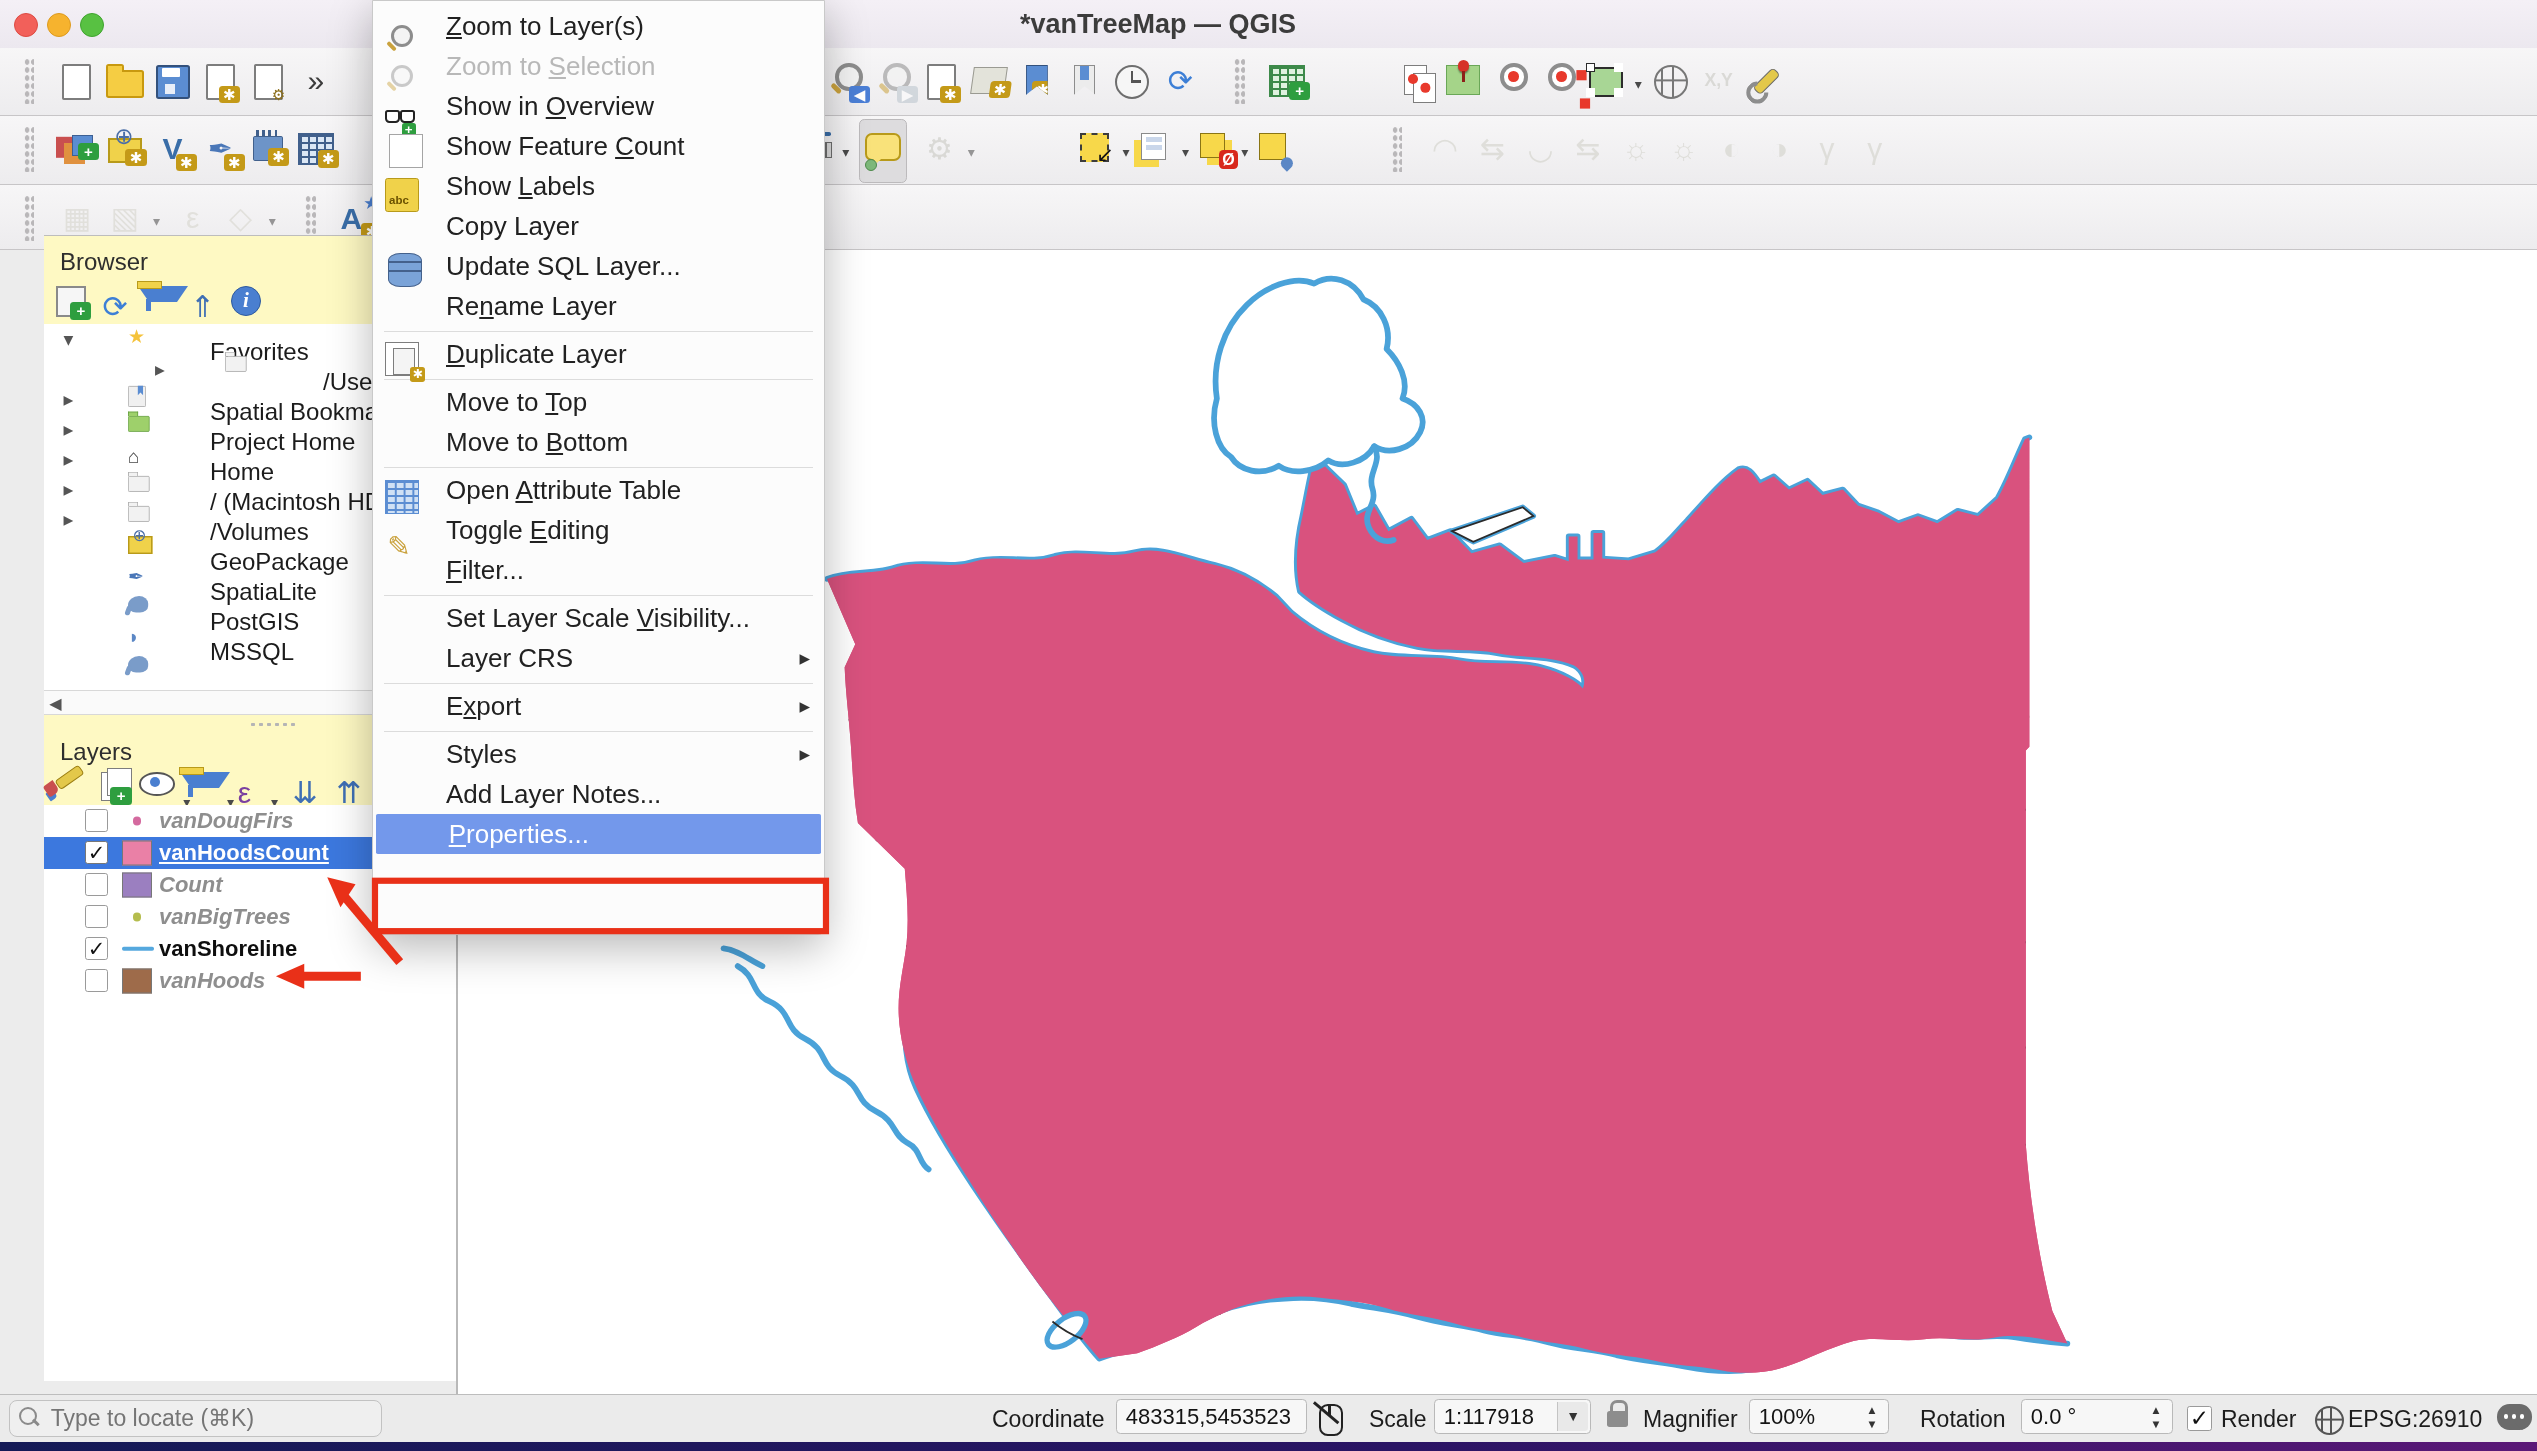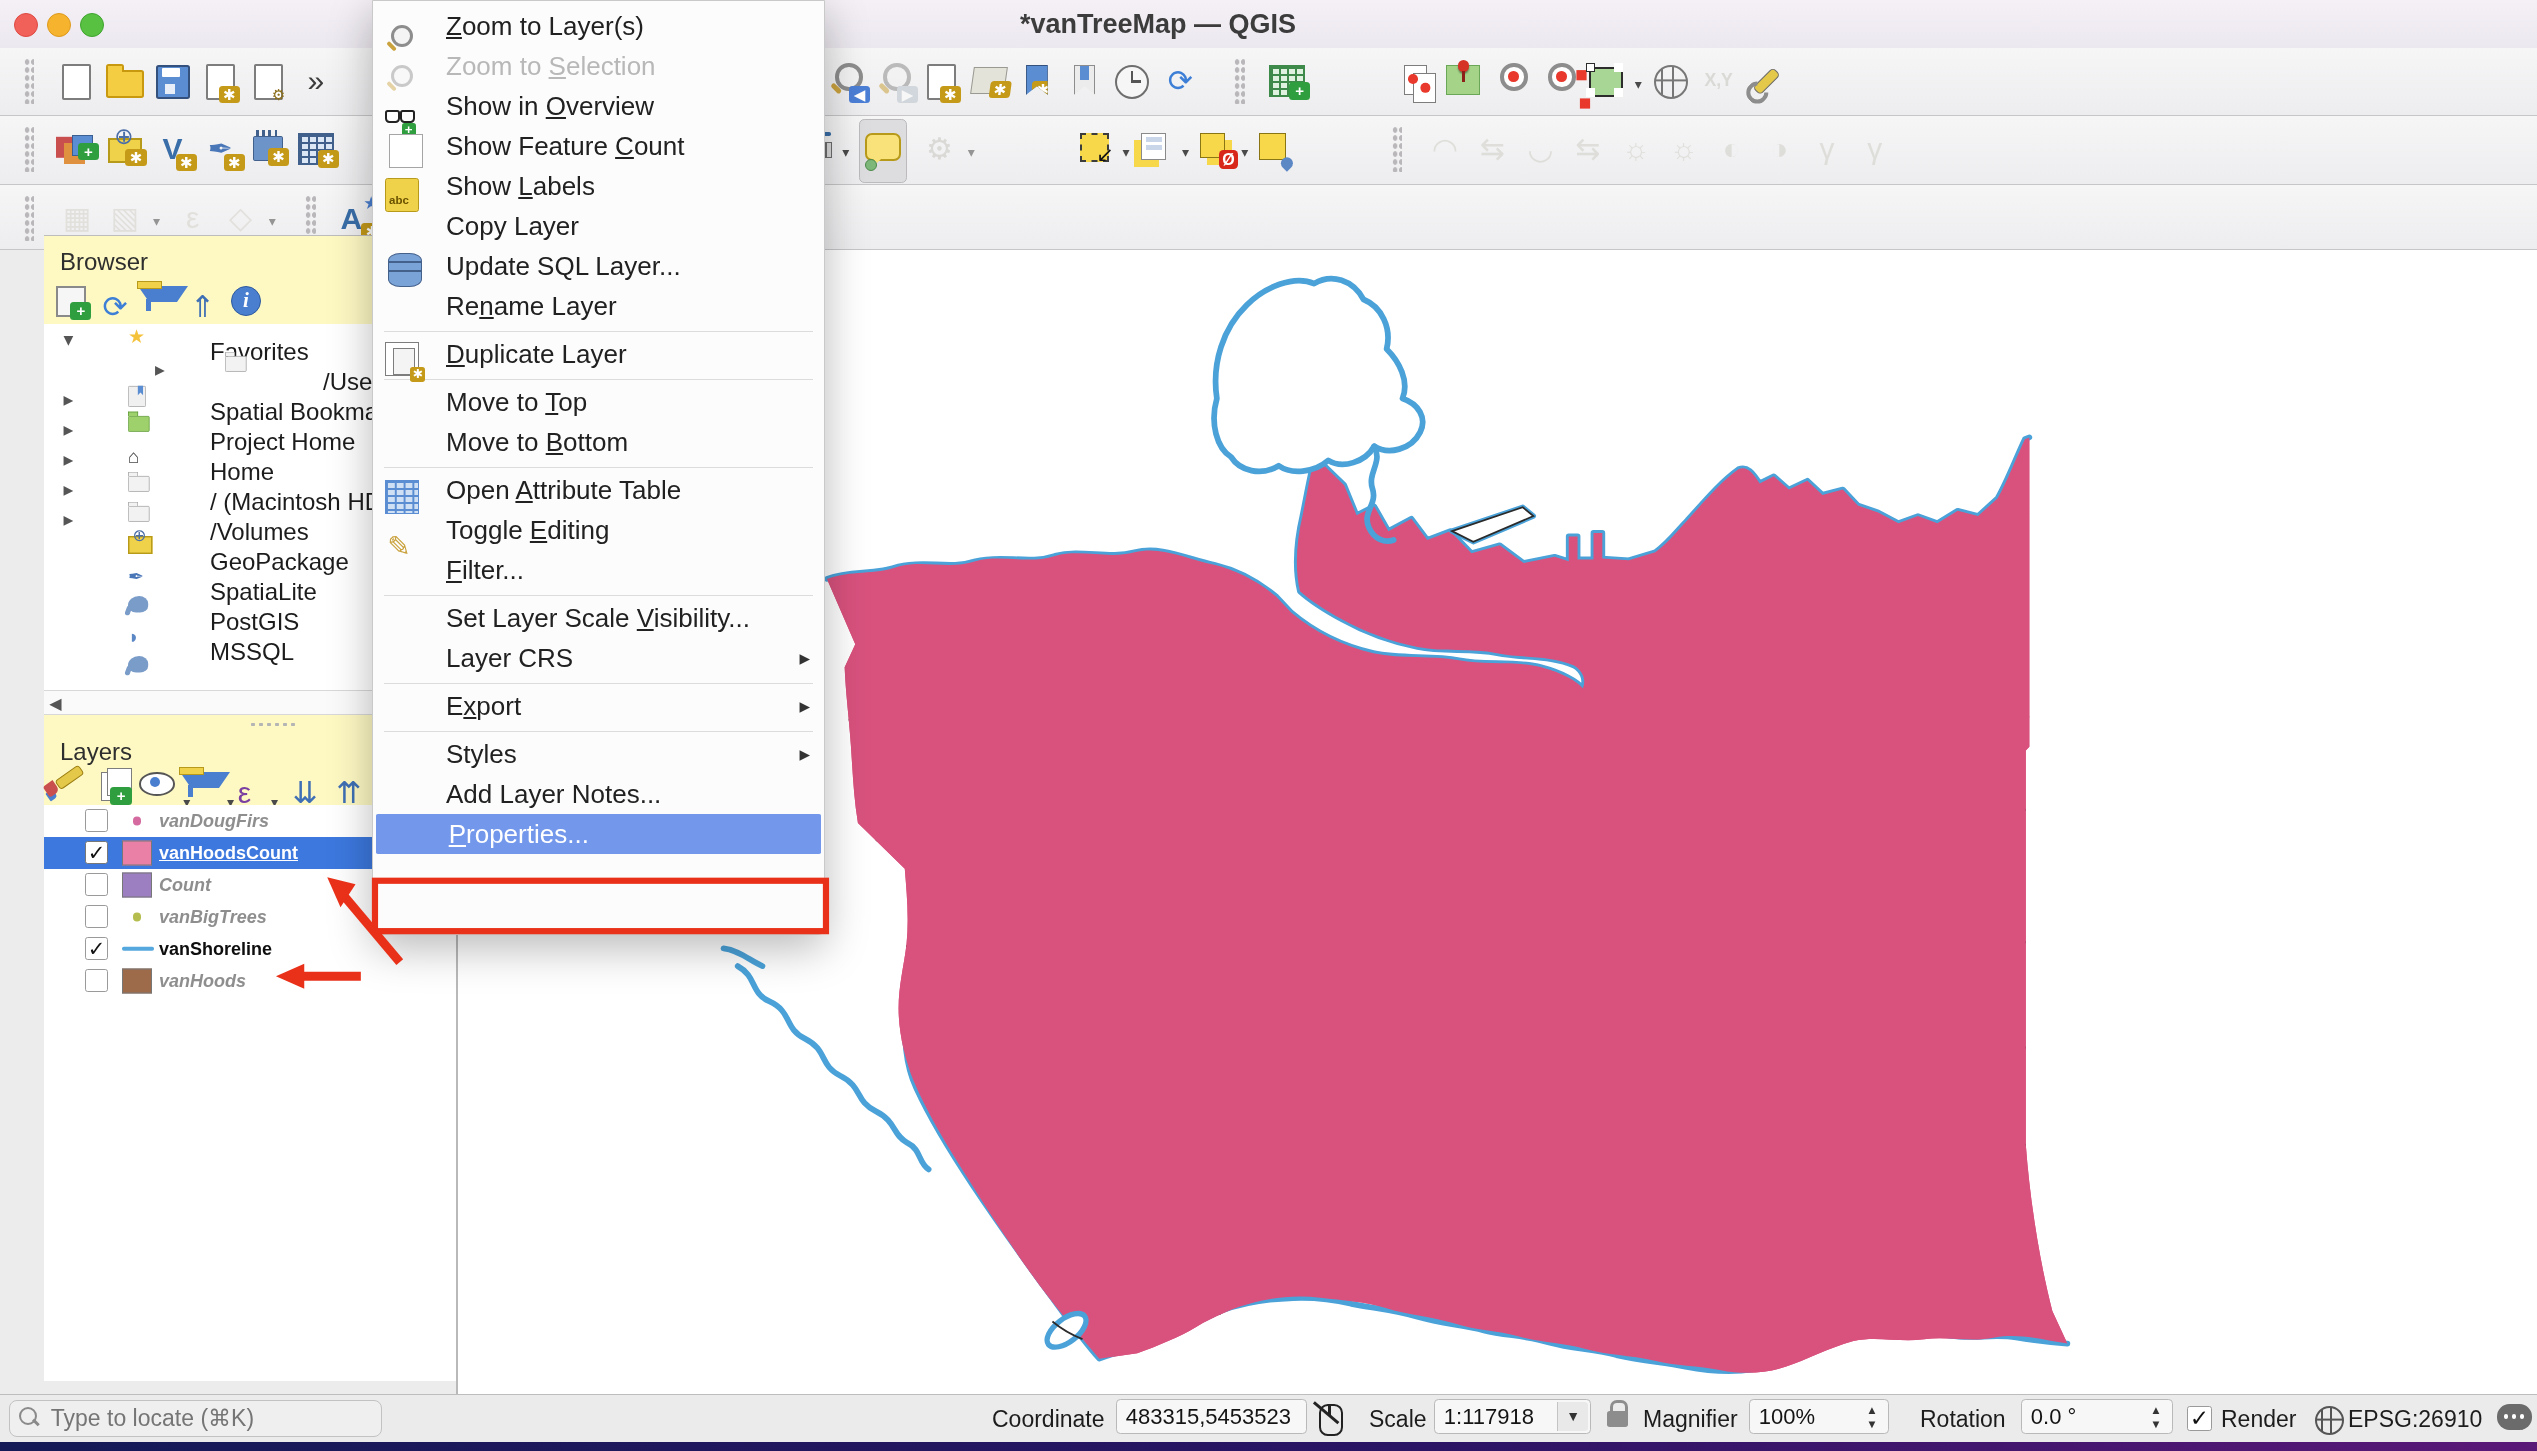--- a/index.html
+++ b/index.html
@@ -140,21 +140,21 @@
   #browser-hscroll .hthumb{position:absolute;right:0;top:1.8px;width:108px;height:17.7px;background:#e2e2e2;border:0.9px solid #c6c6c6;border-radius:5.3px;}
   #panel-splitter{position:absolute;left:205px;top:485px;width:48px;height:7px;
     background-image:radial-gradient(#b5b5b5 1.8px,transparent 2.3px);background-size:8px 7px;}
   #layers-title{top:502px;text-align:center;}
   #layers-icons{position:absolute;left:3.5px;top:530px;height:44px;}
   #layers-list{position:absolute;left:0;top:569px;width:458px;height:576px;background:#fff;overflow:hidden;}
   .layer-row{position:relative;height:32px;line-height:32px;white-space:nowrap;}
   .layer-row .lcb{position:absolute;left:41px;top:4.4px;width:21px;height:21px;background:#fff;border:1.8px solid #9a9a9a;border-radius:2.7px;
     font-size:21px;line-height:21px;text-align:center;color:#111;font-weight:bold;}
   .layer-row .lsym{position:absolute;left:78px;top:50%;transform:translateY(-50%);}
-  .layer-row .llab{position:absolute;left:115px;font-size:18px;}
+  .layer-row .llab{position:absolute;left:115px;font-size:22px;}
   .layer-row.muted .llab{color:#8e8e8e;font-style:italic;font-weight:bold;}
   .layer-row.strong .llab{font-weight:bold;color:#0e0e0e;}
   .layer-row.selected{background:#3c78de;}
   .layer-row.selected .llab{color:#fff;font-weight:bold;text-decoration:underline;}
   .layer-row.selected .lcb{border-color:#777;}
   .sym-swatch-pink{width:28px;height:23px;background:#ea80a6;border:0.9px solid #777;}
   .sym-swatch-purple{width:28px;height:23px;background:#9b7fc0;border:0.9px solid #777;}
   .sym-swatch-brown{width:28px;height:23px;background:#9e6b4a;border:0.9px solid #777;}
   .sym-dot-pink{width:8.8px;height:8.8px;margin-left:10.6px;background:#d46a9f;border-radius:50%;}
   .sym-dot-olive{width:8.8px;height:8.8px;margin-left:10.6px;background:#b5bd4e;border-radius:50%;}

